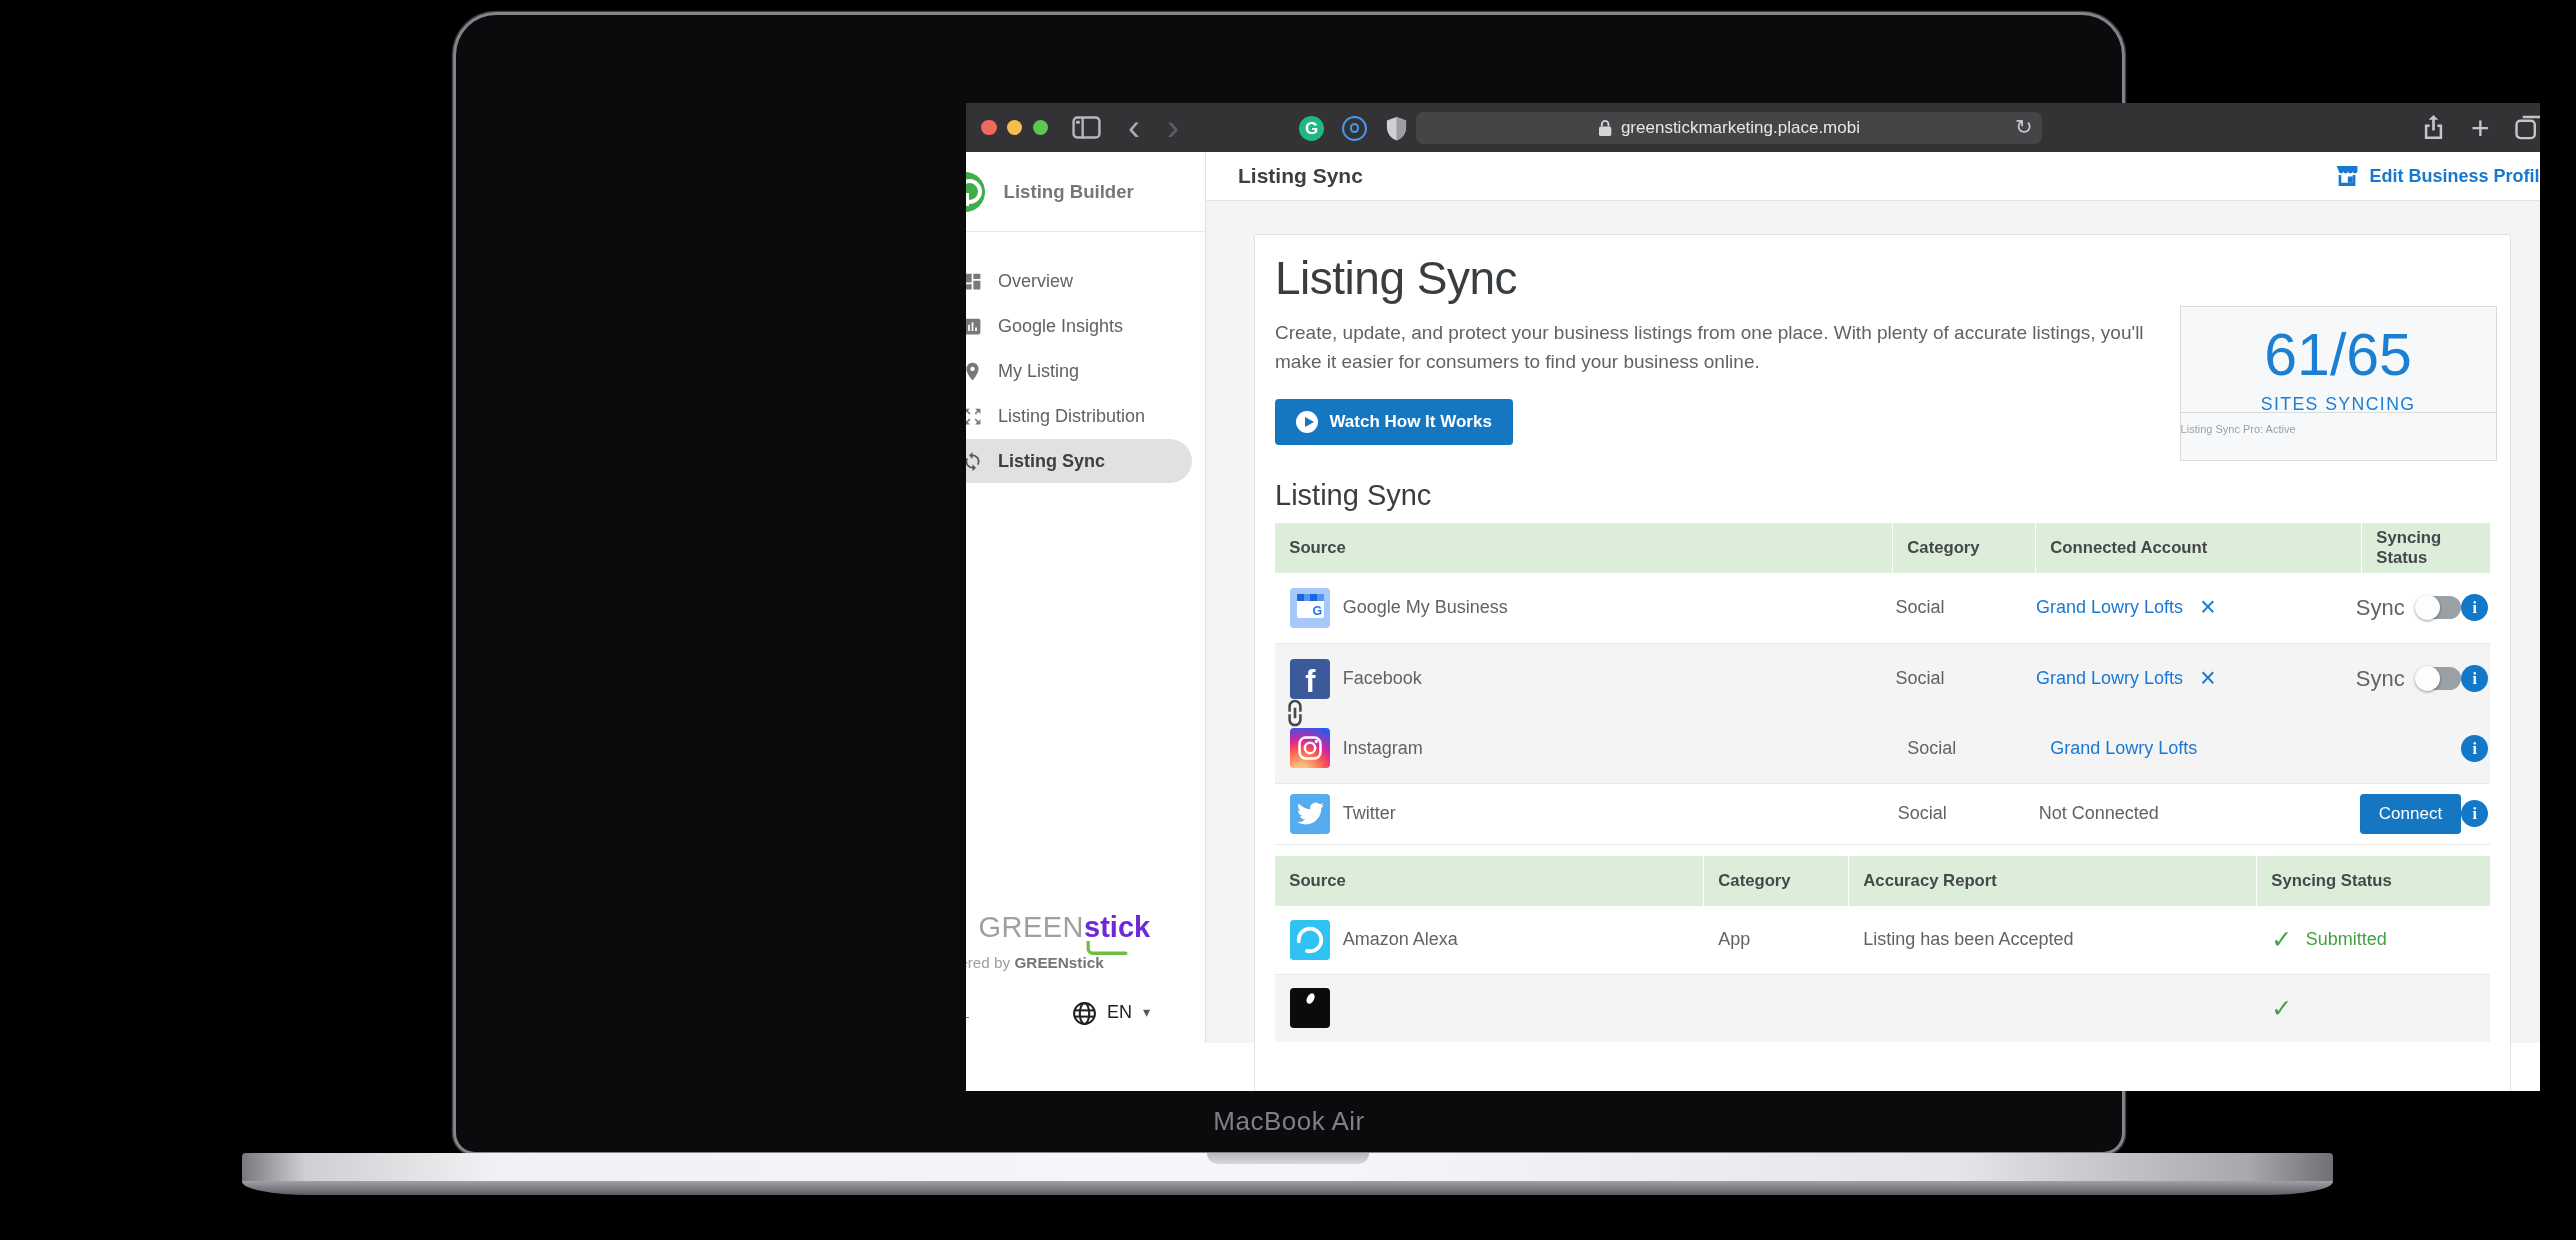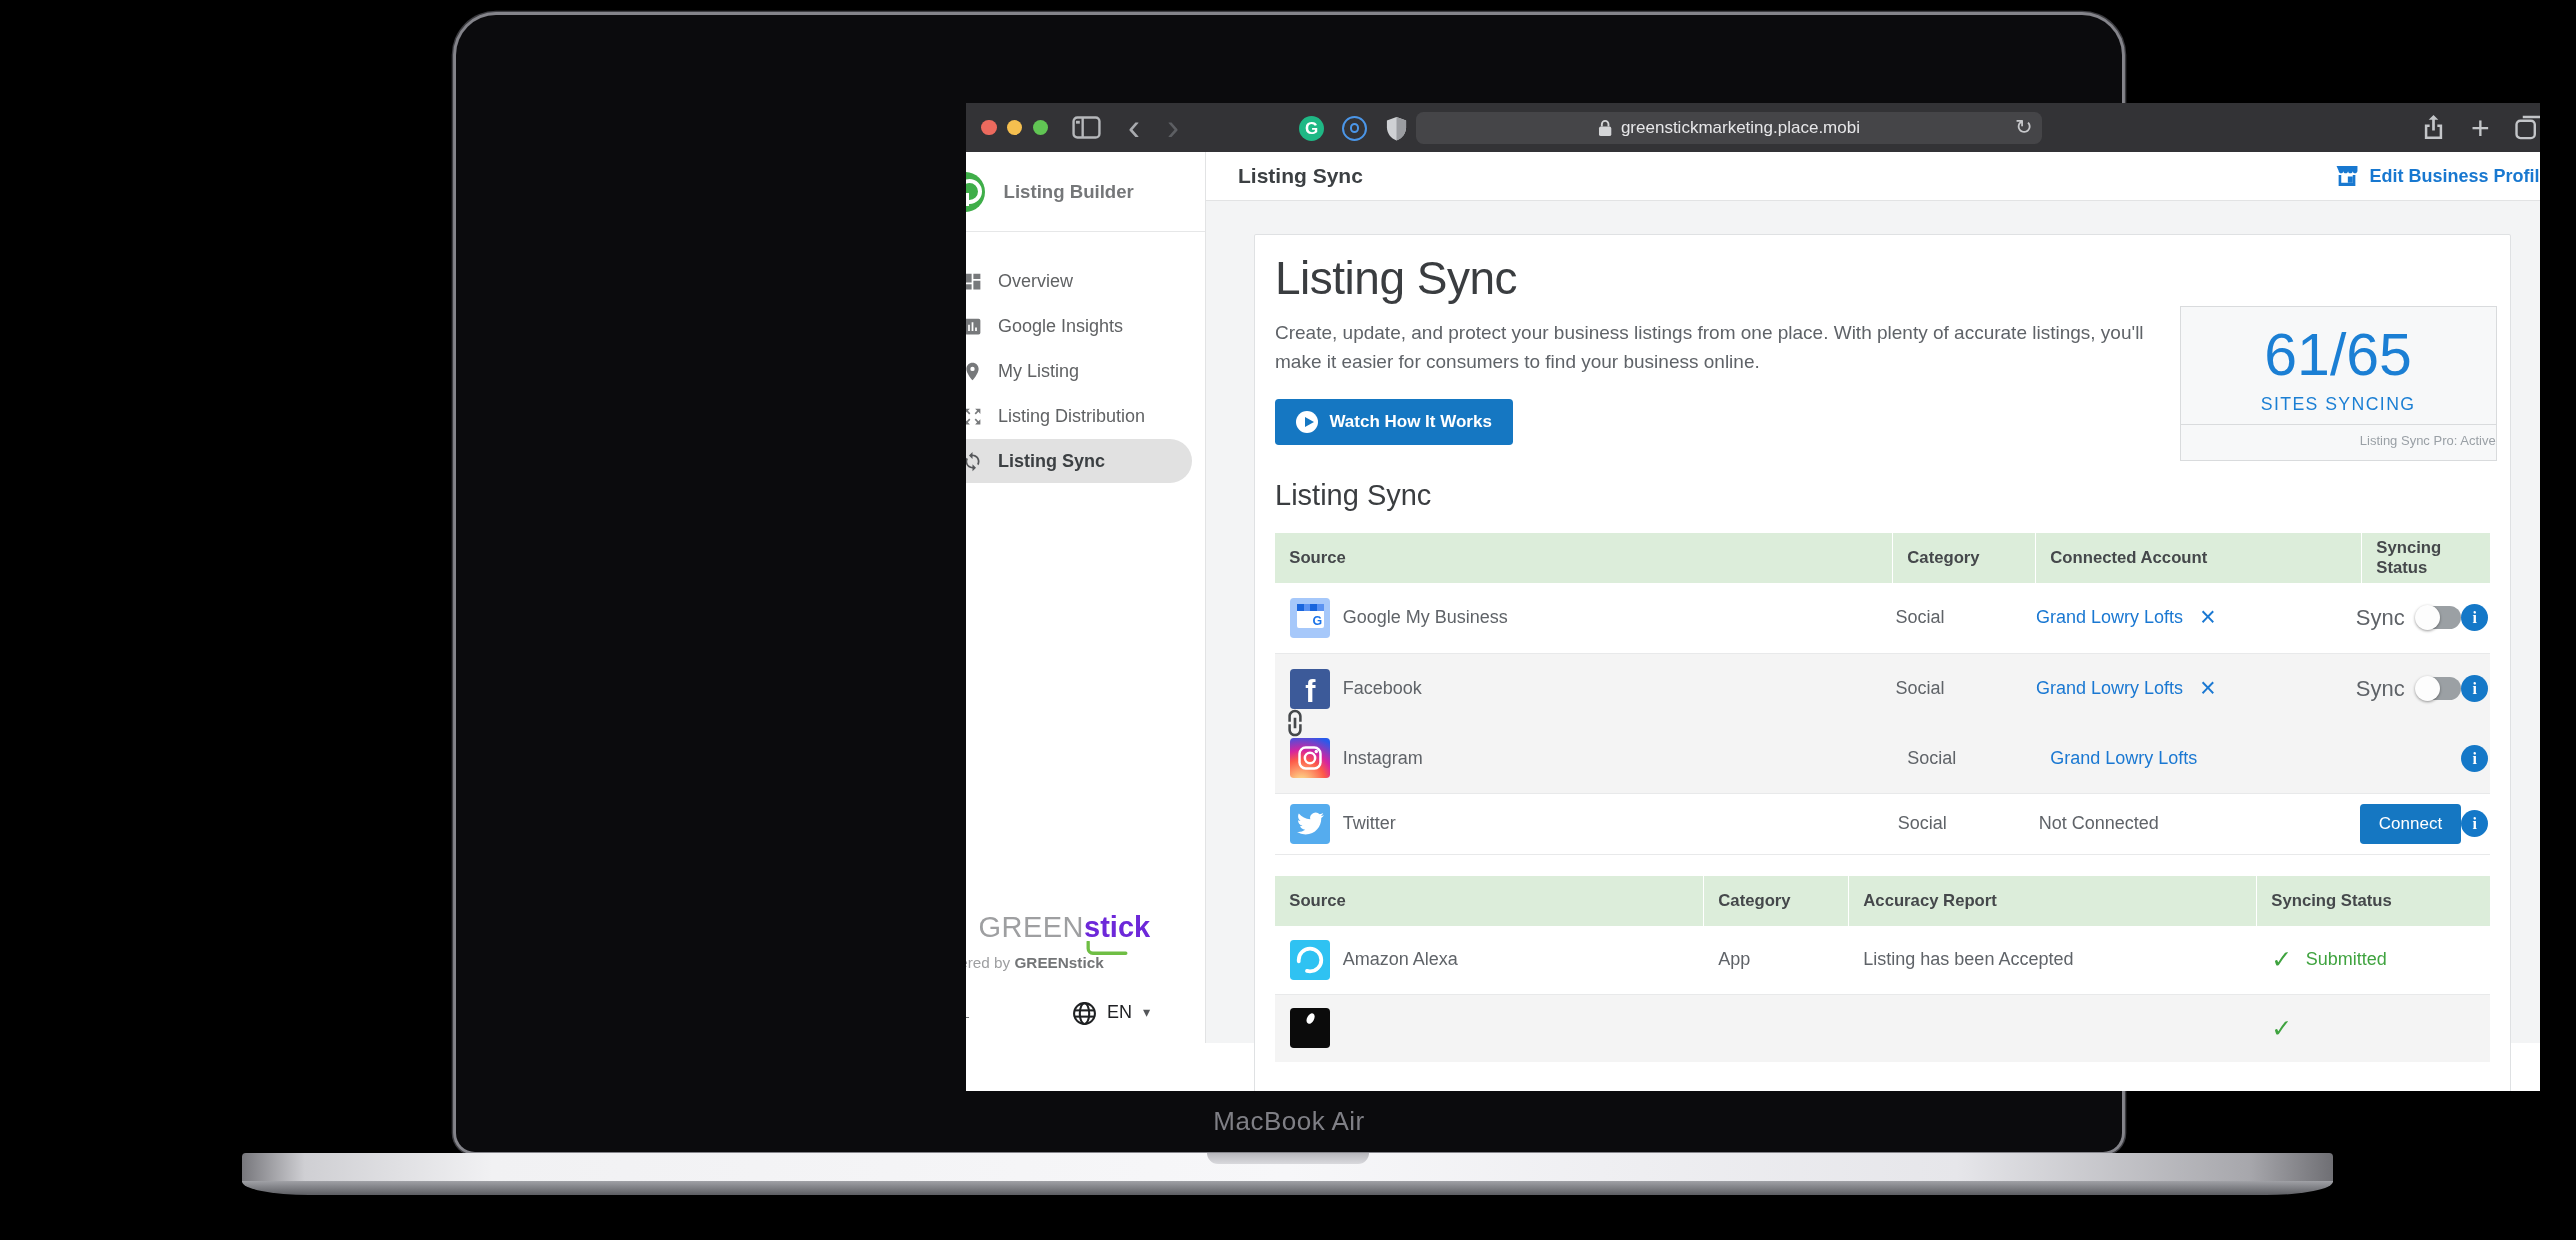--- a/index.html
+++ b/index.html
@@ -121,25 +121,25 @@
                padding: 0 21px; background: #1577c2; border: none; border-radius: 3.8px; color: #fff;
                font-size: 17px; font-weight: 700; font-family: inherit; cursor: pointer; }
   .play { position: relative; width: 22px; height: 22px; border-radius: 50%; background: #fff; flex: none; }
   .play::after { content: ""; position: absolute; left: 8.6px; top: 5.7px; border-left: 9.5px solid #1577c2;
                  border-top: 5.7px solid transparent; border-bottom: 5.7px solid transparent; }
 
   .stat-card { position: absolute; top: 71px; right: 13.4px; width: 317px; height: 155px;
                background: #f7f8f9; border: 1px solid #d9dbdd; }
   .stat-value { margin-top: 13.4px; text-align: center; font-size: 59px; color: #1b7fd4; }
   .stat-label { margin-top: 5.7px; text-align: center; font-size: 17.7px; letter-spacing: 1.4px; color: #1b7fd4; }
-  .stat-footer { position: absolute; bottom: 4px; left: 0; right: 0; height: 32px; border-top: 1px solid #d9dbdd;
-                 text-align: right; line-height: 32px; font-size: 13px; color: #9aa0a6; }
+  .stat-footer { position: absolute; bottom: 16px; left: 0; right: 0; height: 32px; border-top: 1px solid #d9dbdd;
+                 text-align: left; line-height: 32px; font-size: 11px; color: #9aa0a6; }
 
   .h2 { margin-top: 34px; font-size: 29px; font-weight: 400; color: #3a3d40; }
-  .table { margin-top: 21px; }
+  .table { margin-top: 11px; }
   .thead { display: flex; height: 50px; background: #dcedda; align-items: center; }
   .th { height: 100%; display: flex; align-items: center; padding-left: 14.3px;
         font-size: 16.7px; font-weight: 700; color: #45484b; border-right: 1.9px solid #fff; }
   .th:last-child { border-right: none; }
   .c-src { width: 618px; } .c-cat { width: 143px; } .c-acc { width: 326px; } .c-st { flex: 1; }
   .p-src { width: 429px; } .p-cat { width: 145px; } .p-acc { width: 408px; } .p-st { flex: 1; }
 
   .trow { display: flex; align-items: center; }
   .td { display: flex; align-items: center; padding-left: 14.3px; font-size: 18px; color: #5f6368; }
   .td.src { padding-left: 15.3px; gap: 12.4px; }

